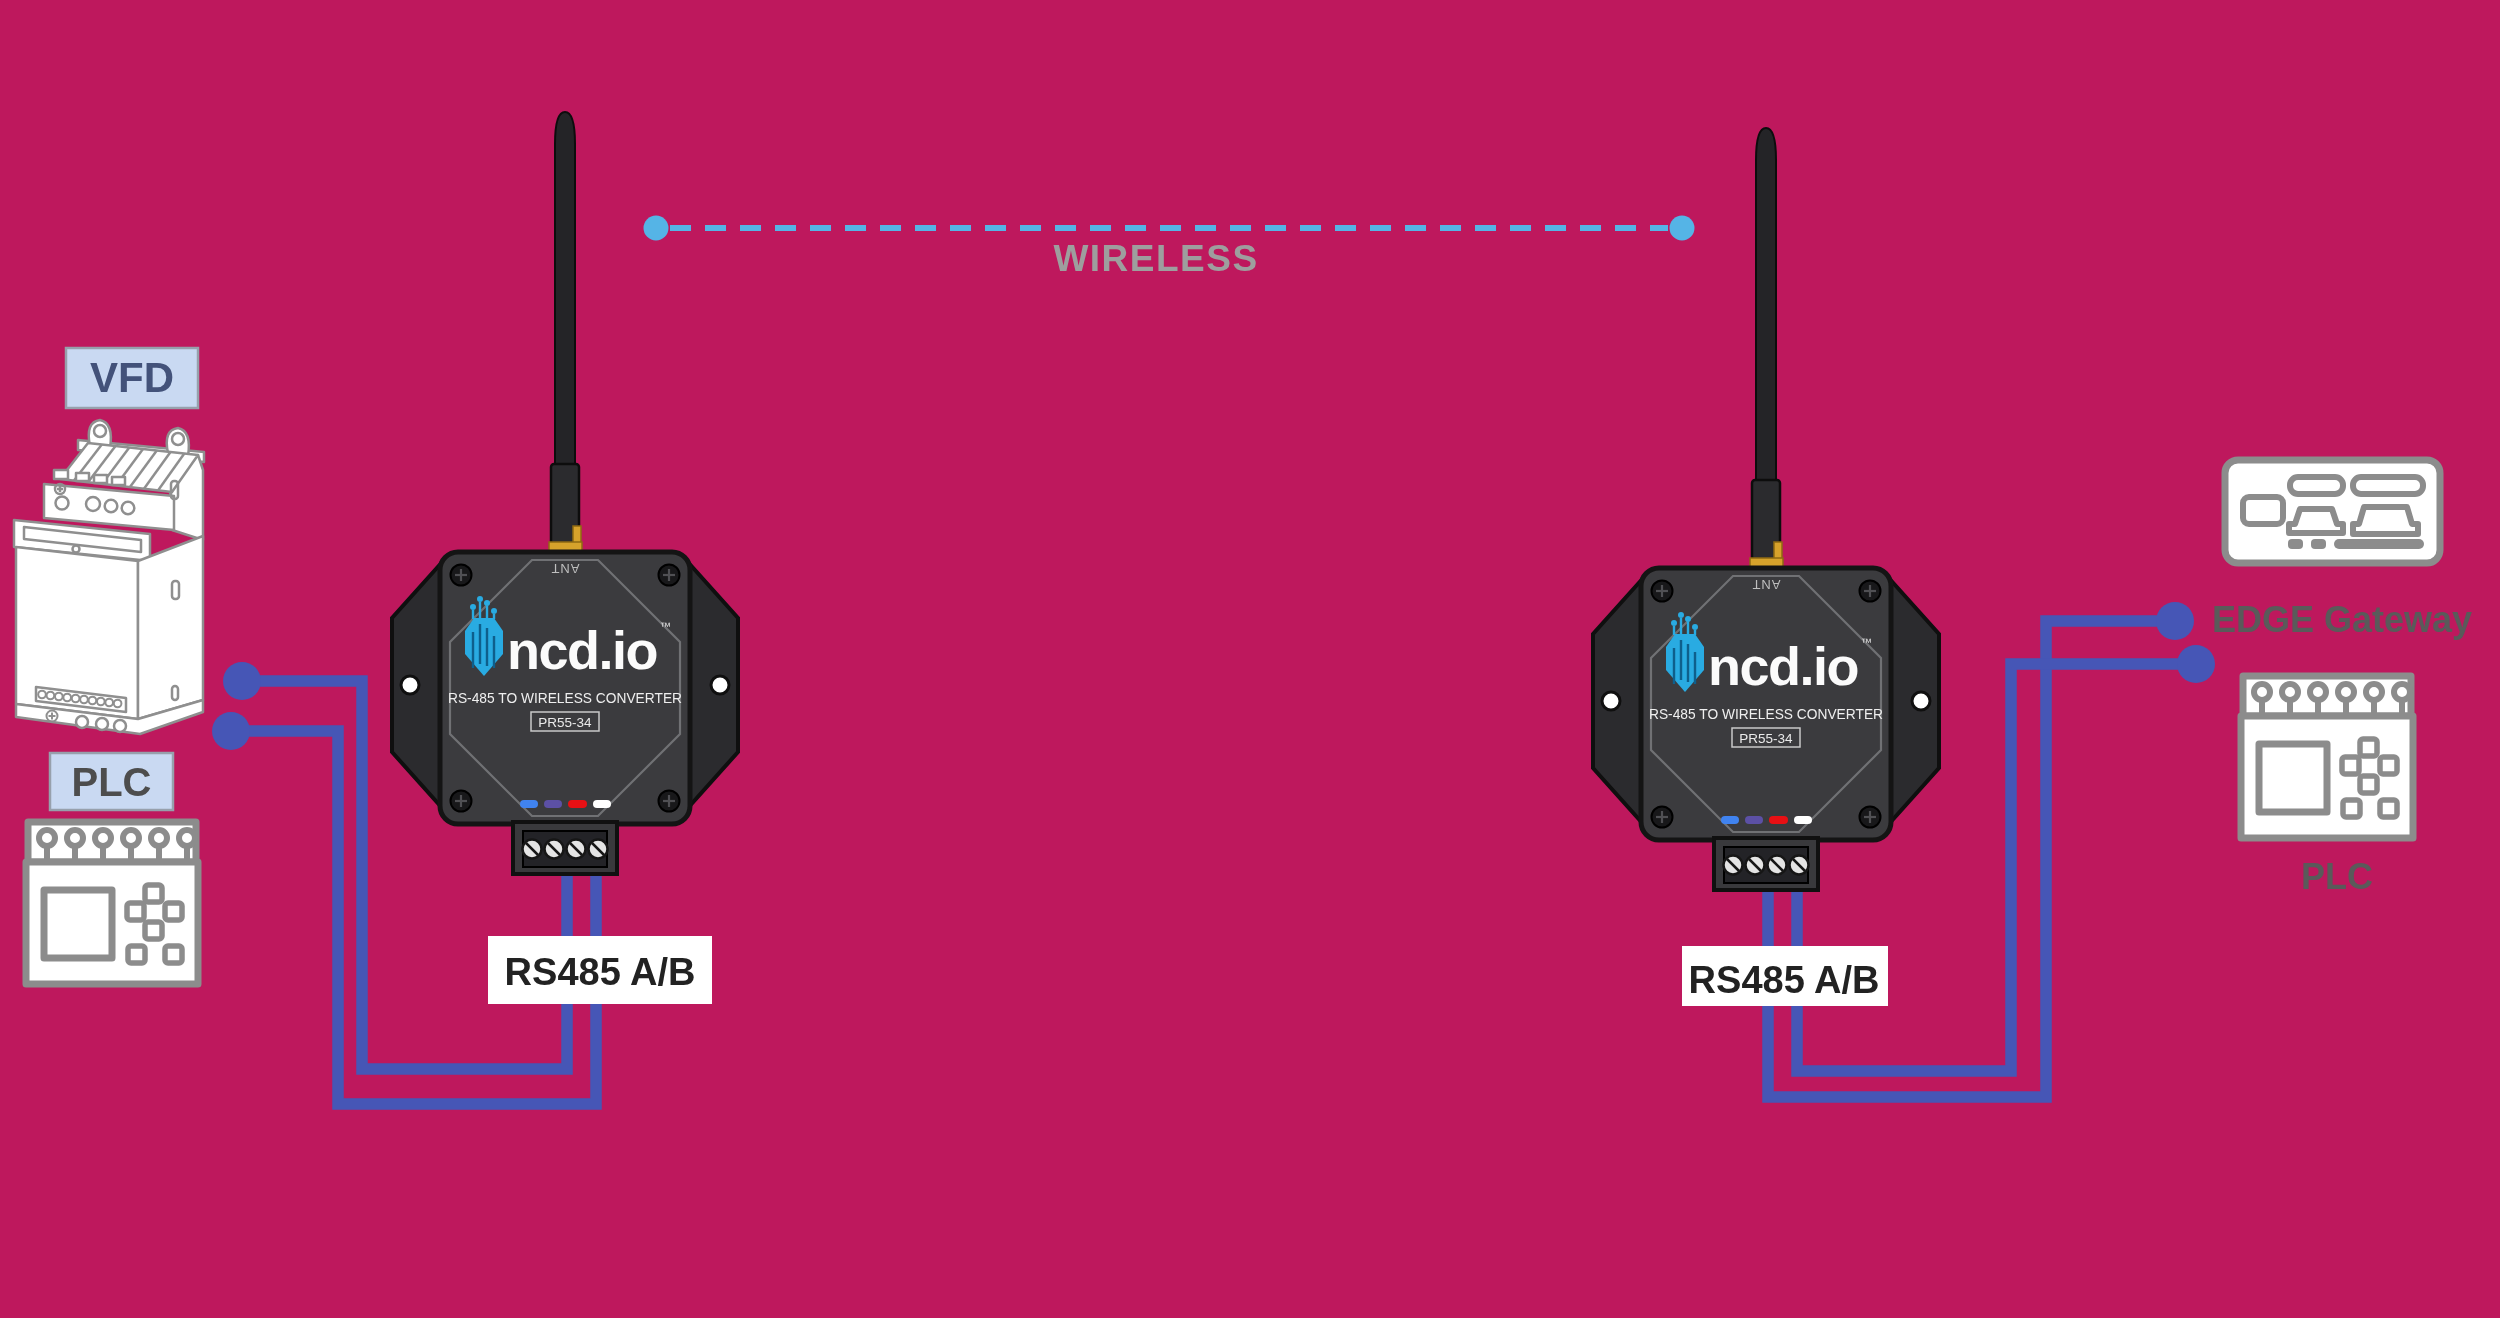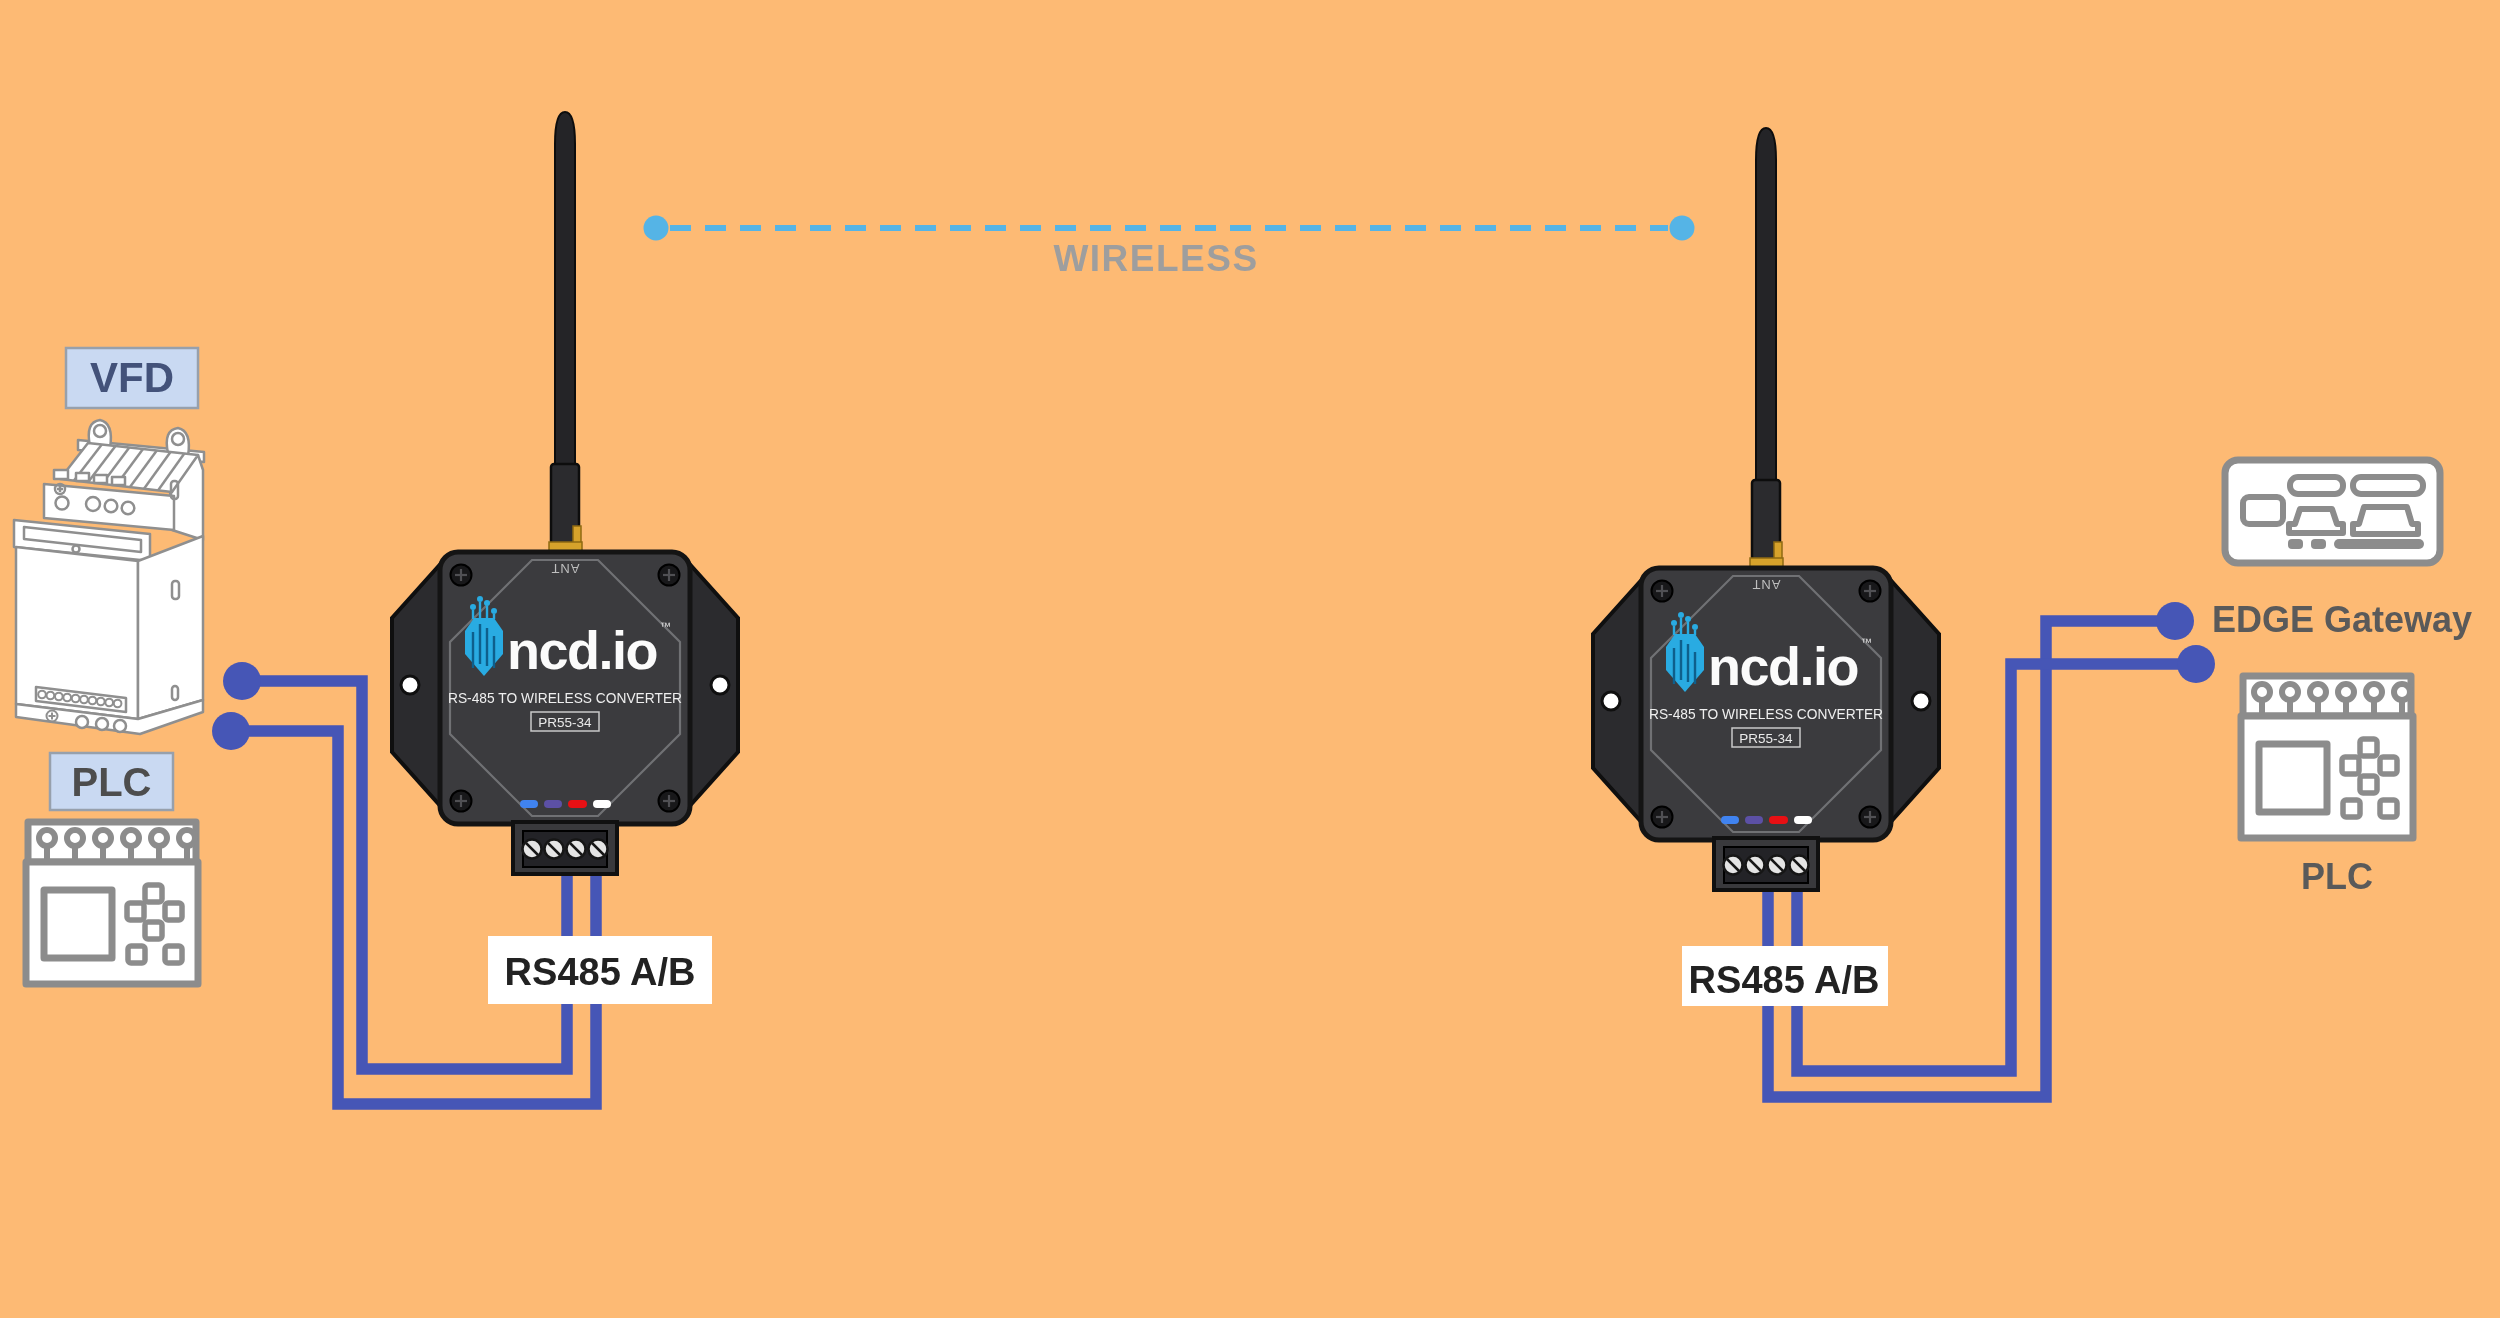--- a/index.html
+++ b/index.html
@@ -1,16 +1,16 @@
 <!DOCTYPE html>
 <html><head>
 <meta charset="utf-8">
 <style>
   html,body{margin:0;padding:0;background:#ffffff;}
-  .stage{position:relative;width:2500px;height:1318px;background:#fdba74;overflow:hidden;
+  .stage{position:relative;width:2500px;height:1318px;background:#be185d;overflow:hidden;
          font-family:"Liberation Sans",sans-serif;}
   svg{display:block;font-family:"Liberation Sans",sans-serif;}
   text{font-family:"Liberation Sans",sans-serif;}
 </style>
 </head>
 <body>
 
 <div class="stage">
 <svg width="2500" height="1318" viewBox="0 0 2500 1318">
 

